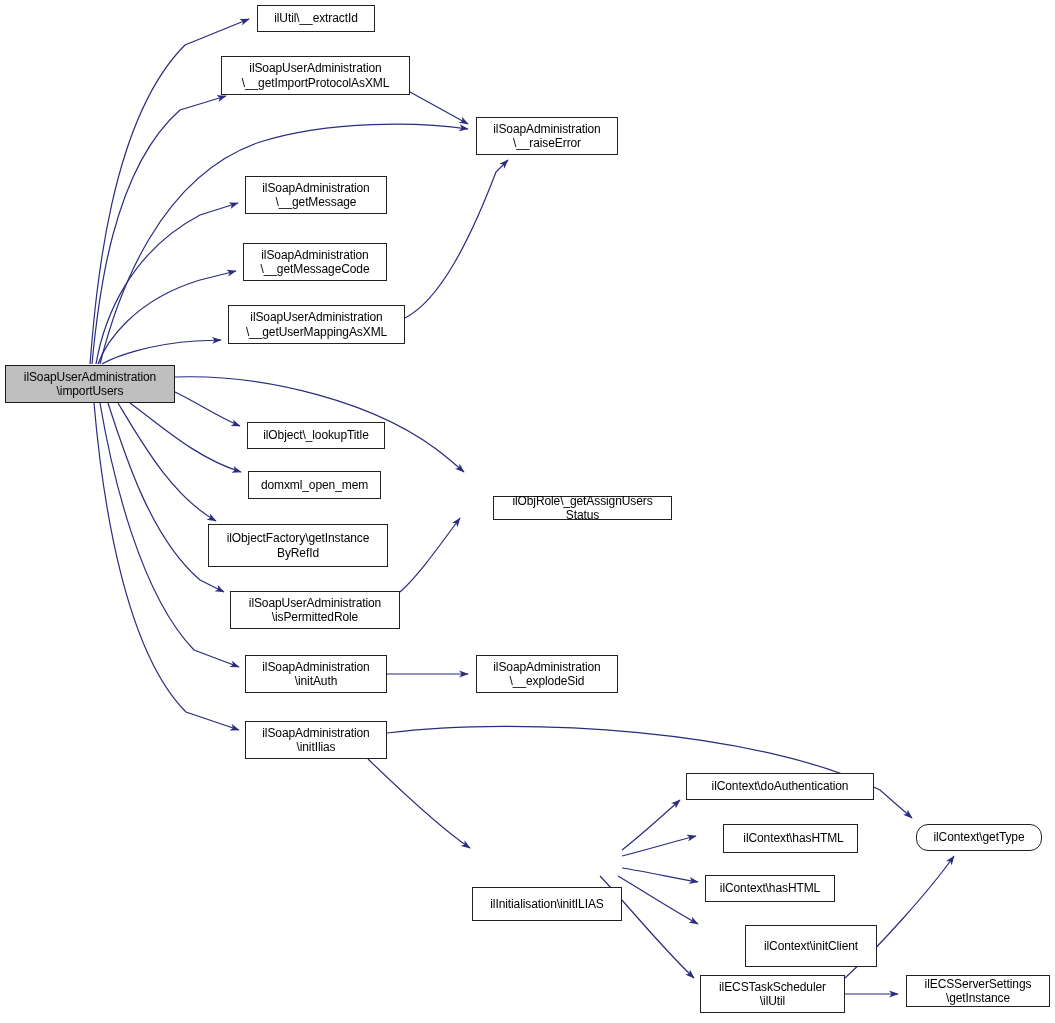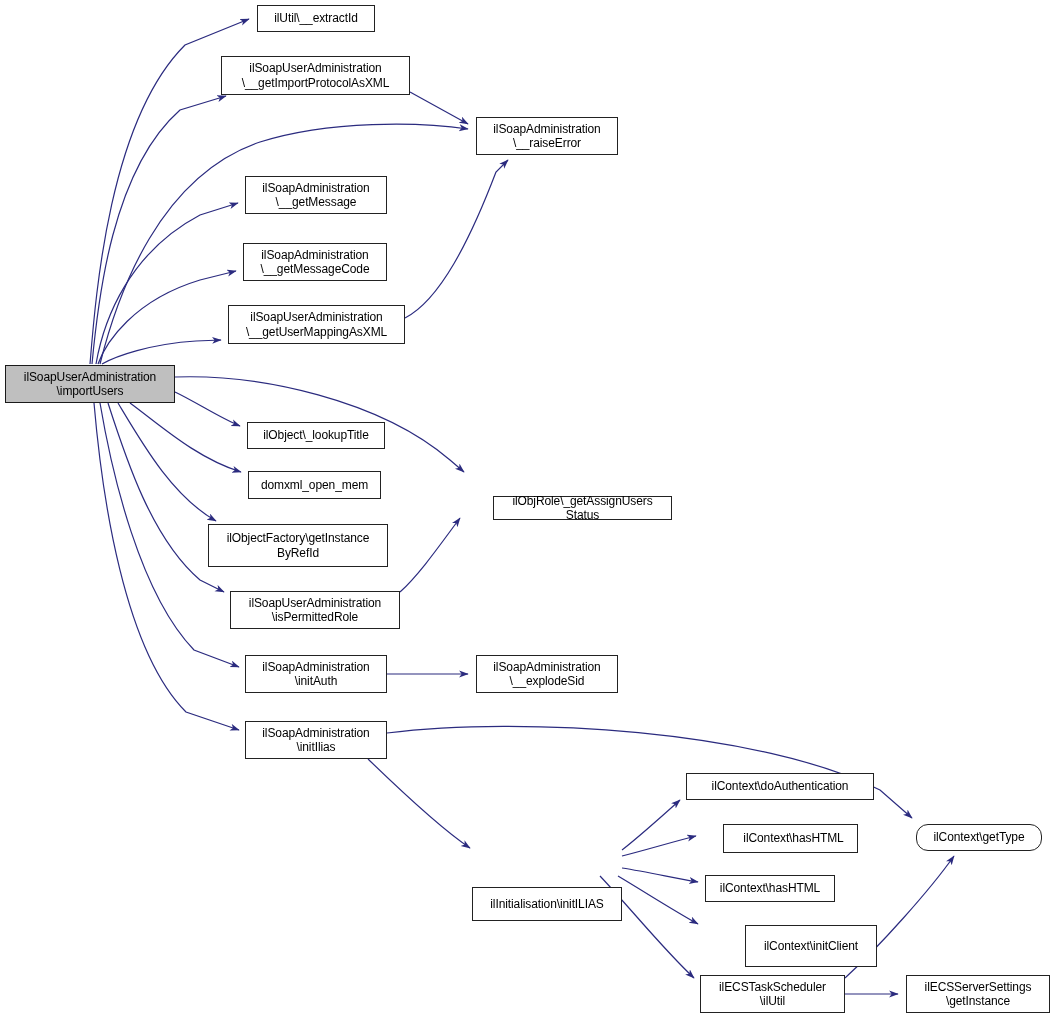--- a/index.html
+++ b/index.html
@@ -116,17 +116,17 @@
       <div class="node" style="left: 245px; top: 721px; width: 142px; height: 38px;">ilSoapAdministration
 \initIlias</div>
       <div class="node" style="left: 686px; top: 773px; width: 188px; height: 27px;">ilContext\doAuthentication</div>
       <div class="node" style="left: 472px; top: 849px; width: 150px; height: 34px; margin-top: 38px;">ilInitialisation\initILIAS</div>
       <div class="node" style="left: 723px; top: 824px; width: 135px; height: 29px; padding-left: 9px;">ilContext\hasHTML</div>
       <div class="node" style="left: 916px; top: 824px; width: 126px; height: 27px; border-radius: 12px;">ilContext\getType</div>
       <div class="node" style="left: 705px; top: 875px; width: 130px; height: 27px;">ilContext\hasHTML</div>
       <div class="node" style="left: 745px; top: 925px; width: 132px; height: 42px;">ilContext\initClient</div>
       <div class="node" style="left: 700px; top: 975px; width: 145px; height: 38px;">ilECSTaskScheduler
 \ilUtil</div>
-      <div class="node" style="left: 906px; top: 975px; width: 144px; height: 38px;">ilECSServerSettings
+      <div class="node" style="left: 906px; top: 975px; width: 144px; height: 32px;">ilECSServerSettings
 \getInstance</div>
     </div>
 
 </div>
 
 </body></html>

